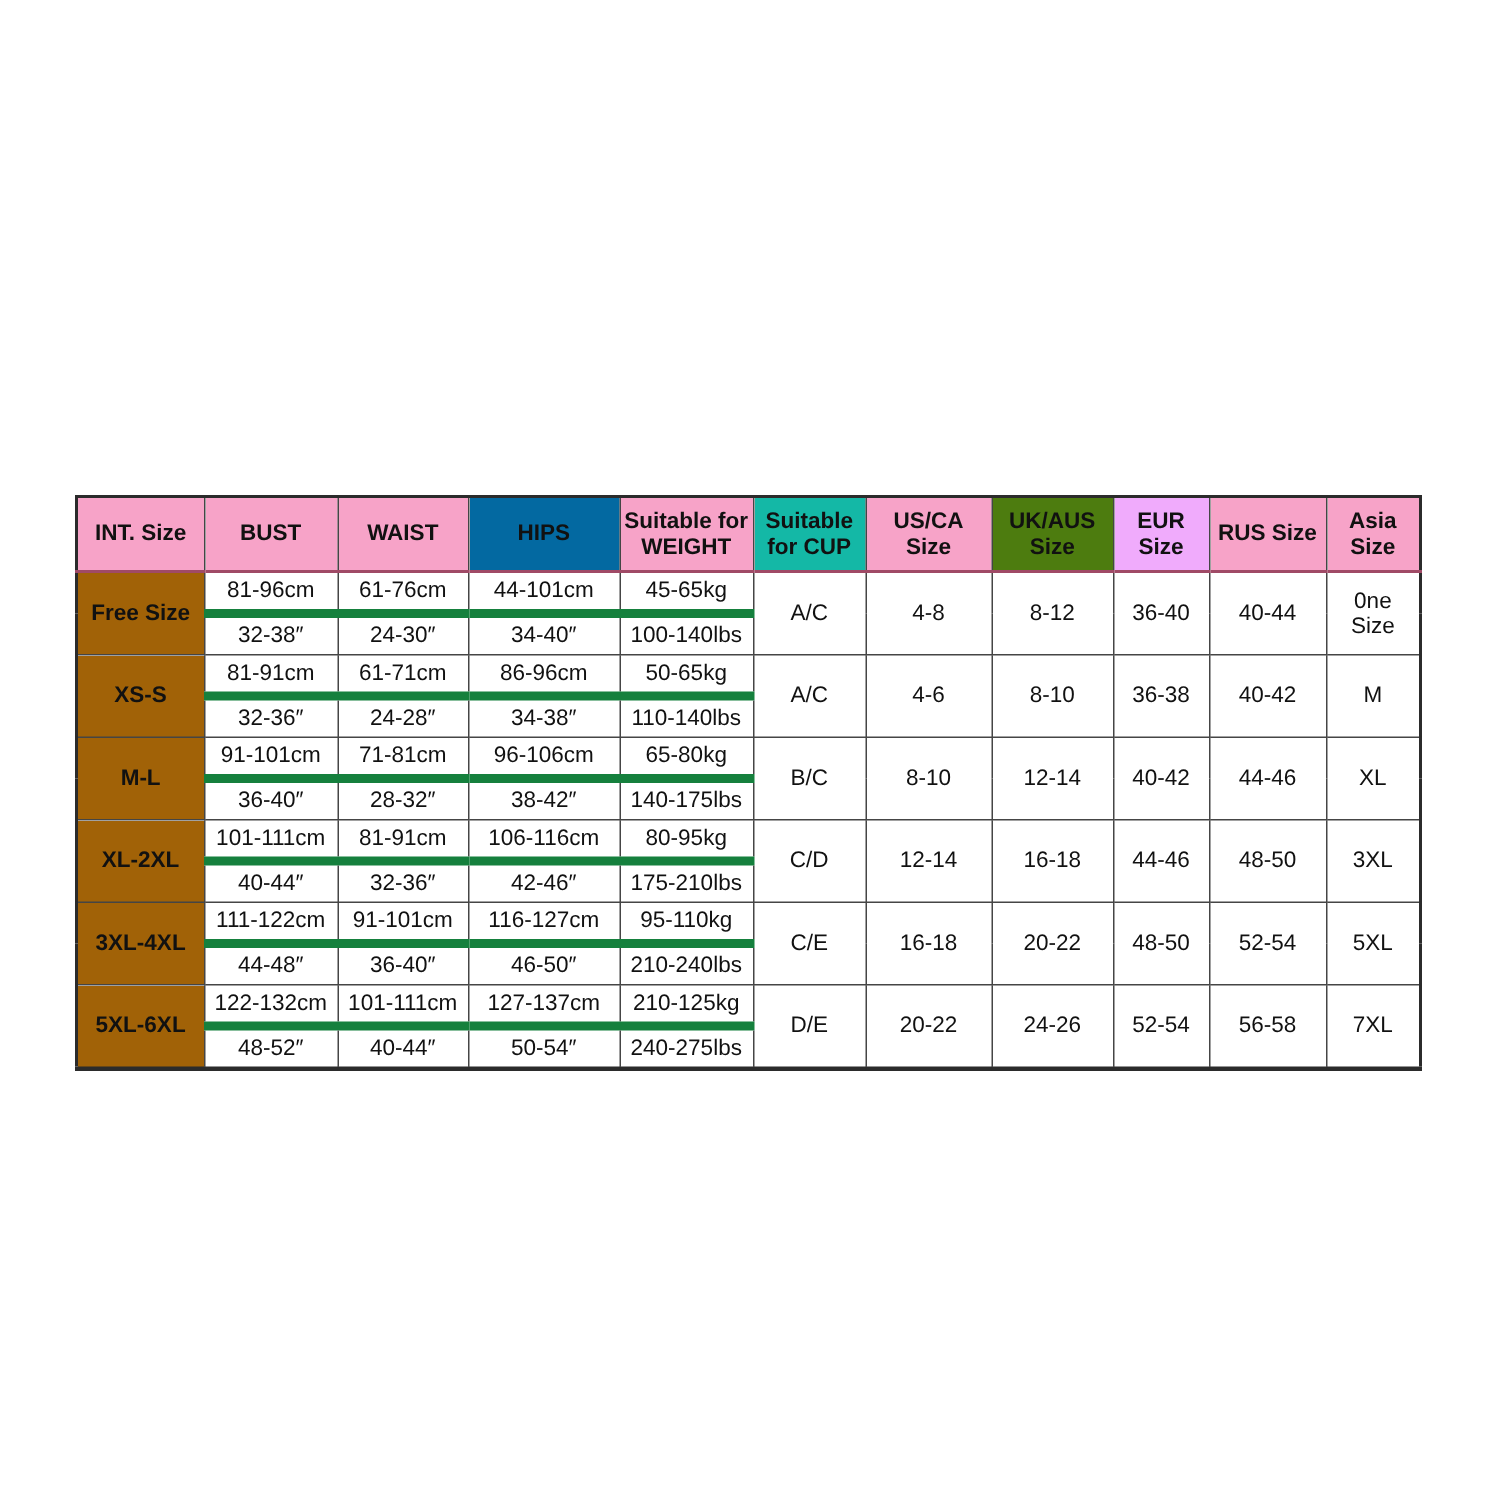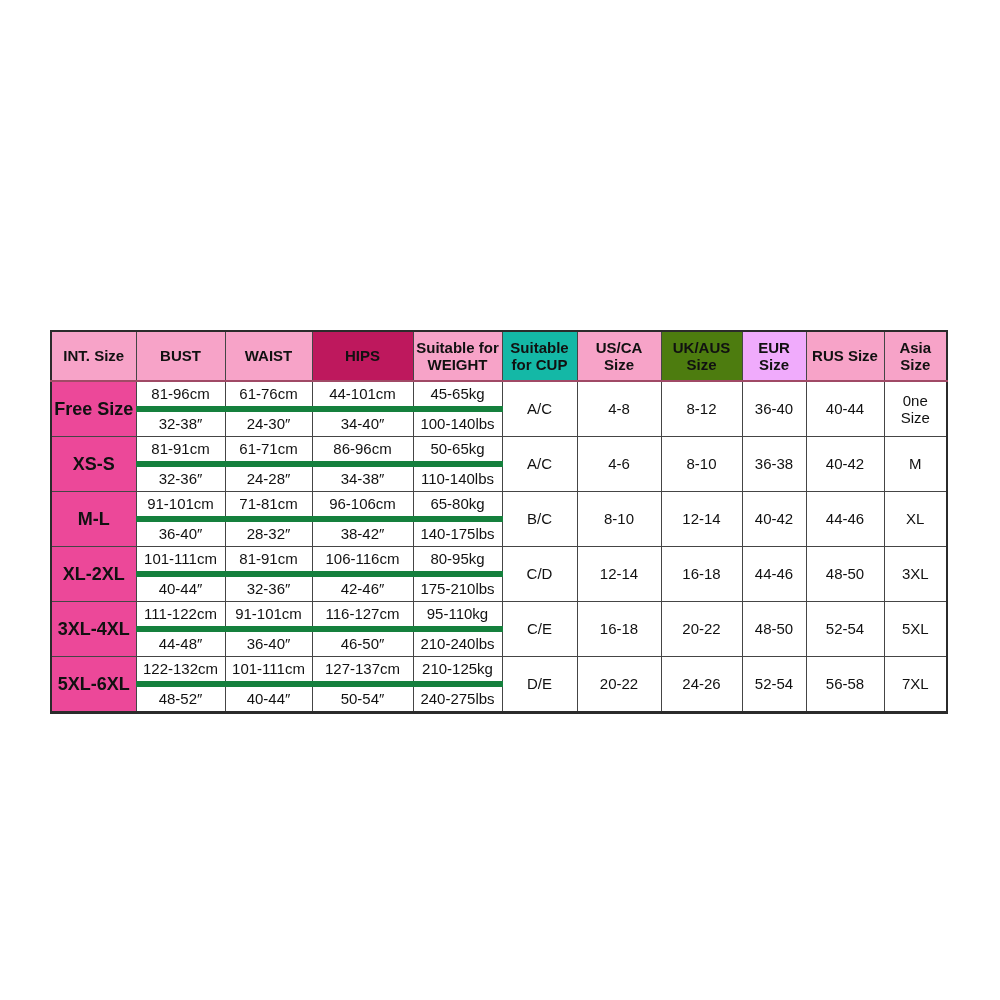--- a/index.html
+++ b/index.html
@@ -38,23 +38,23 @@
     overflow: hidden;
     line-height: 1.15;
   }
   table.size-chart thead th {
     height: 48px;
     font-size: 15px;
     font-weight: bold;
     border-bottom: 2.5px solid #a04a66;
   }
   table.size-chart tbody th.size-name {
-    font-size: 18px;
+    font-size: 15px;
     font-weight: bold;
-    background: #ec4899;
+    background: #a16207;
   }
   table.size-chart tbody td {
     font-size: 15px;
     font-weight: normal;
     height: 24px;
     background: #ffffff;
   }
   table.size-chart tbody td.sub-top {
     border-bottom: 6px solid #15803d;
   }
@@ -79,21 +79,21 @@
           <col style="width: 81px;">
           <col style="width: 64px;">
           <col style="width: 78px;">
           <col style="width: 63px;">
         </colgroup>
       <thead>
         <tr id="header-row">
             <th style="background: rgb(247, 163, 200);">INT. Size</th>
             <th style="background: rgb(247, 163, 200);">BUST</th>
             <th style="background: rgb(247, 163, 200);">WAIST</th>
-            <th style="background: #be185d;">HIPS</th>
+            <th style="background: #0369a1;">HIPS</th>
             <th style="background: rgb(247, 163, 200);">Suitable for WEIGHT</th>
             <th style="background: #14b8a6;">Suitable for CUP</th>
             <th style="background: rgb(247, 163, 200);">US/CA Size</th>
             <th style="background: #4d7c0f;">UK/AUS Size</th>
             <th style="background: #f0abfc;">EUR Size</th>
             <th style="background: rgb(247, 163, 200);">RUS Size</th>
             <th style="background: rgb(247, 163, 200);">Asia Size</th>
           </tr>
       </thead>
       <tbody id="table-body">

